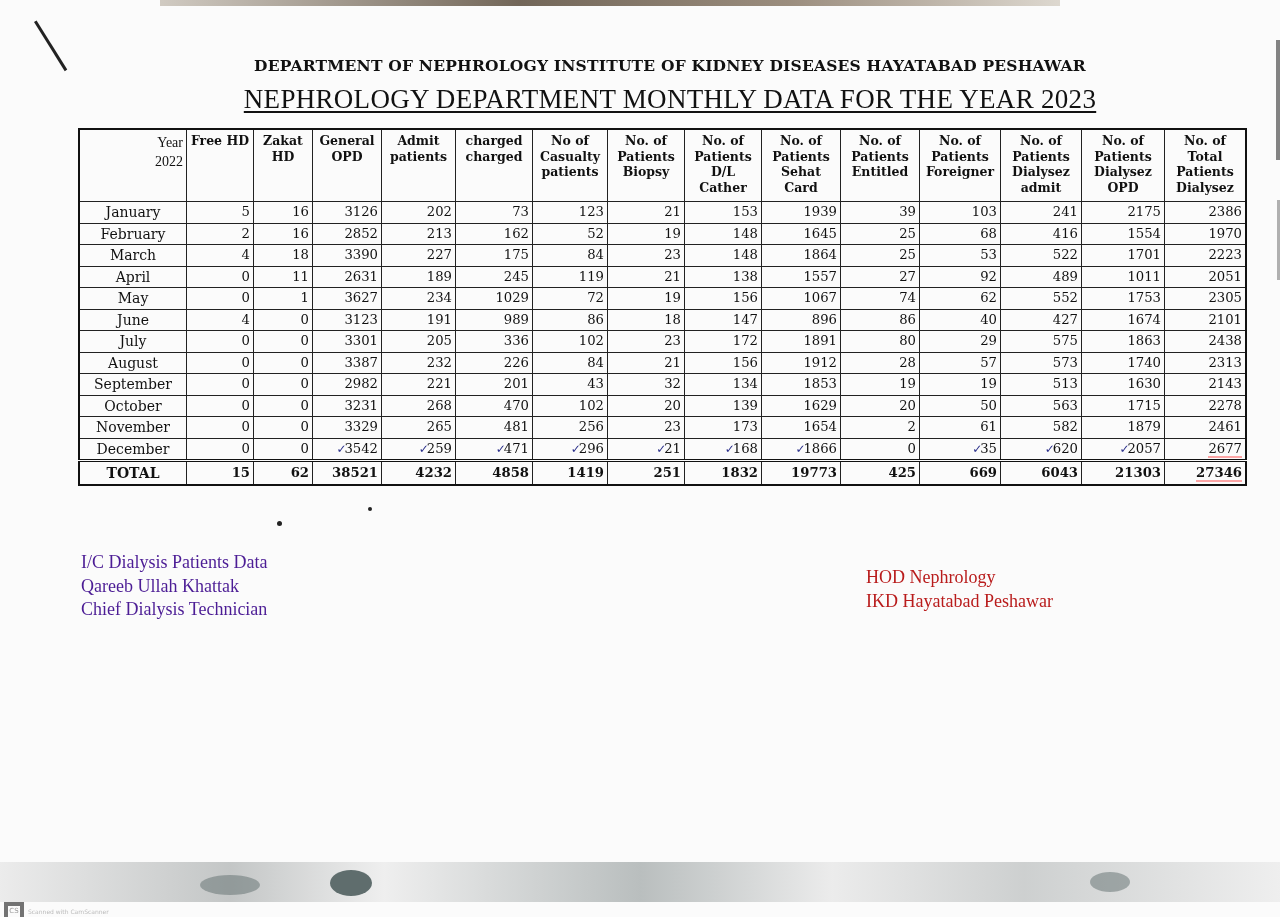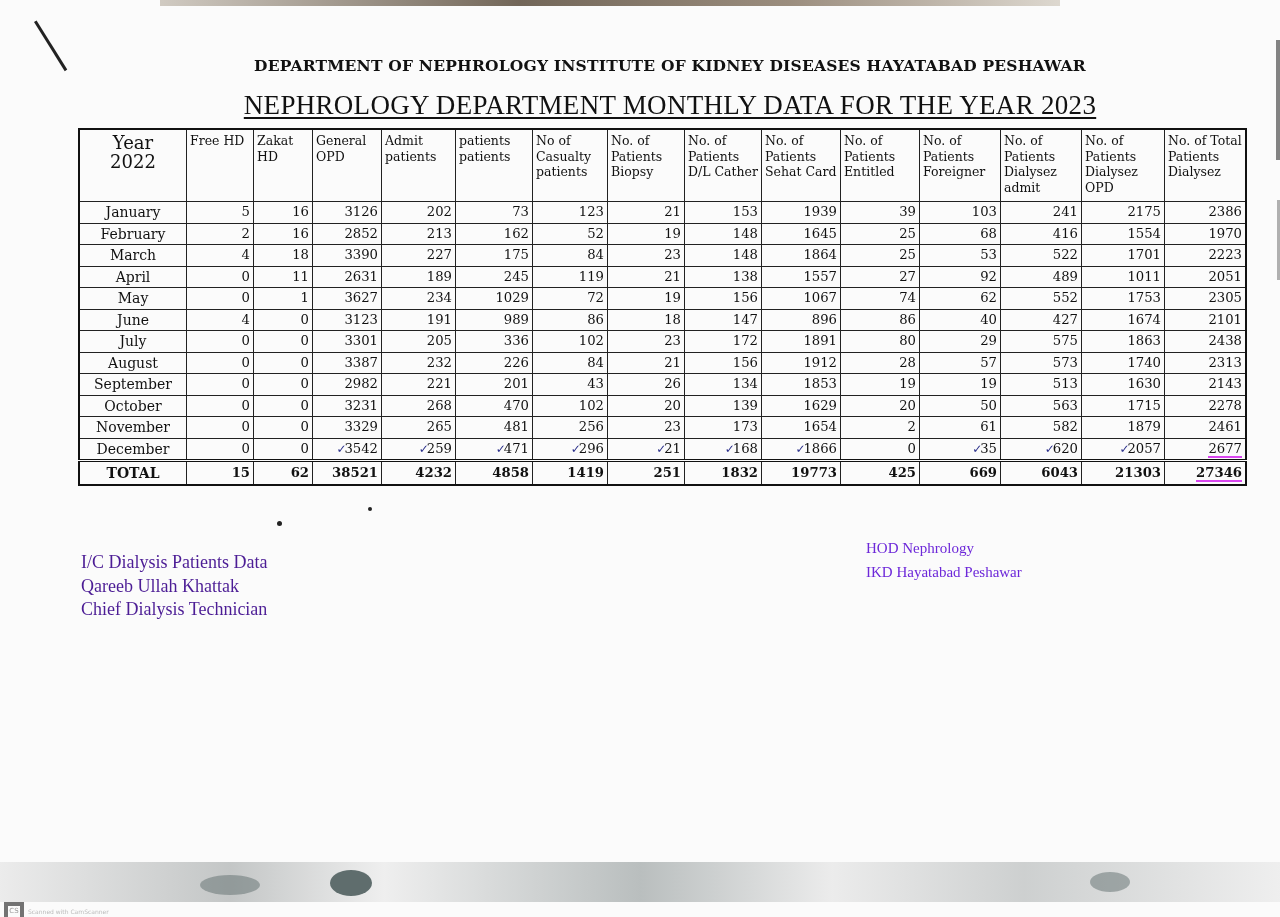--- a/index.html
+++ b/index.html
@@ -11,40 +11,40 @@
   }
   .topband { position:absolute; left:160px; top:0; width:900px; height:6px;
     background:linear-gradient(90deg,#c9c2b8,#5a4c3c 40%,#8a7a68 70%,#d8d2c8); opacity:.85; }
   .pen-mark { position:absolute; left:34px; top:22px; width:3px; height:58px; background:#222;
     transform:rotate(-32deg); transform-origin:top left; }
   .right-edge { position:absolute; right:0; top:40px; width:4px; height:120px; background:#333; opacity:.6; }
   .right-edge2 { position:absolute; right:0; top:200px; width:3px; height:80px; background:#666; opacity:.5; }
 
   .heading1 { position:absolute; left:0; width:1340px; top:56px; text-align:center;
     font-family:"DejaVu Serif", serif; font-weight:bold; font-size:15.5px; letter-spacing:0.2px; }
-  .heading2 { position:absolute; left:200px; top:90px; width:940px; text-align:center;
+  .heading2 { position:absolute; left:200px; top:84px; width:940px; text-align:center;
     font-family:"Liberation Serif", serif; font-size:27px; letter-spacing:0.3px;
     text-decoration:underline; text-underline-offset:3px; text-decoration-thickness:2px; white-space:nowrap; }
 
   table.data { position:absolute; left:78px; top:128px; border-collapse:collapse;
     font-family:"DejaVu Serif", serif; font-size:13.2px; border:2px solid #111; }
   table.data td, table.data th { border:1.4px solid #222; padding:0 3px; height:20.5px; line-height:18px; }
-  table.data th { vertical-align:top; text-align:left; font-weight:normal; font-size:12.5px; line-height:15.5px;
+  table.data th { vertical-align:top; text-align:center; font-weight:bold; font-size:12.5px; line-height:15.5px;
     padding:3px 3px 0 3px; height:68px; }
-  table.data th.year { text-align:center; font-weight:normal; font-size:18px; line-height:19px; }
+  table.data th.year { text-align:right; font-weight:normal; font-size:14px; line-height:19px;font-family:Liberation Serif, serif; }
   table.data td.month { text-align:center; font-size:14px; }
   table.data td.num { text-align:right; }
   table.data tr.total td { font-weight:bold; border-top:3px double #111; height:22px; }
   .tick { color:#2a2f8a; font-family:"DejaVu Sans", sans-serif; font-size:12px; margin-right:-2px; }
-  .underline-ink { border-bottom:2px solid #d946ef;margin-top:20px; }
+  .underline-ink { border-bottom:2px solid #fca5a5;margin-top:20px; }
 
   .sig-left { position:absolute; left:81px; top:551px; font-family:"Liberation Serif", serif;
     font-size:18px; line-height:23.5px; color:#4c1d95; }
-  .sig-right { position:absolute; left:866px; top:537px; font-family:"Liberation Serif", serif;
-    font-size:15px; line-height:23.5px; color:#6d28d9; }
+  .sig-right { position:absolute; left:866px; top:566px; font-family:"Liberation Serif", serif;
+    font-size:18px; line-height:23.5px; color:#b91c1c; }
   .dot { position:absolute; width:5px; height:5px; border-radius:50%; background:#222; }
 
   .smudge-band { position:absolute; left:0; top:862px; width:1280px; height:40px;
     background:linear-gradient(90deg, rgba(200,200,200,.3), rgba(150,155,155,.55) 18%, rgba(210,210,210,.3) 30%,
       rgba(120,130,130,.5) 50%, rgba(200,200,200,.3) 65%, rgba(160,165,165,.5) 80%, rgba(210,210,210,.3)); }
   .blob { position:absolute; border-radius:50%; background:#5f6d6d; }
   .cs-badge { position:absolute; left:4px; top:902px; display:flex; align-items:center; gap:4px; }
   .cs-logo { width:12px; height:11px; border:4px solid #737373; color:#999; font-family:"DejaVu Sans", sans-serif;
     font-size:7px; line-height:11px; text-align:center; }
   .cs-text { font-family:"DejaVu Sans", sans-serif; font-size:6px; color:#bbb; }
@@ -64,21 +64,21 @@
   <thead>
     <tr id="header-row">
       <th class="year" style="width:100px">
         <div>Year</div>
         <div>2022</div>
       </th>
       <th style="width:60px">Free HD</th>
       <th style="width:52px">Zakat HD</th>
       <th style="width:62px">General OPD</th>
       <th style="width:67px">Admit patients</th>
-      <th style="width:70px">patients patients</th>
+      <th style="width:70px">charged charged</th>
       <th style="width:68px">No of Casualty patients</th>
       <th style="width:70px">No. of Patients Biopsy</th>
       <th style="width:70px">No. of Patients D/L Cather</th>
       <th style="width:72px">No. of Patients Sehat Card</th>
       <th style="width:72px">No. of Patients Entitled</th>
       <th style="width:74px">No. of Patients Foreigner</th>
       <th style="width:74px">No. of Patients Dialysez admit</th>
       <th style="width:76px">No. of Patients Dialysez OPD</th>
       <th style="width:74px">No. of Total Patients Dialysez</th>
     </tr>
@@ -221,21 +221,21 @@
         <td class="num"><span>2313</span></td>
       </tr>
       <tr>
         <td class="month">September</td>
         <td class="num"><span>0</span></td>
         <td class="num"><span>0</span></td>
         <td class="num"><span>2982</span></td>
         <td class="num"><span>221</span></td>
         <td class="num"><span>201</span></td>
         <td class="num"><span>43</span></td>
-        <td class="num"><span>26</span></td>
+        <td class="num"><span>32</span></td>
         <td class="num"><span>134</span></td>
         <td class="num"><span>1853</span></td>
         <td class="num"><span>19</span></td>
         <td class="num"><span>19</span></td>
         <td class="num"><span>513</span></td>
         <td class="num"><span>1630</span></td>
         <td class="num"><span>2143</span></td>
       </tr>
       <tr>
         <td class="month">October</td>

